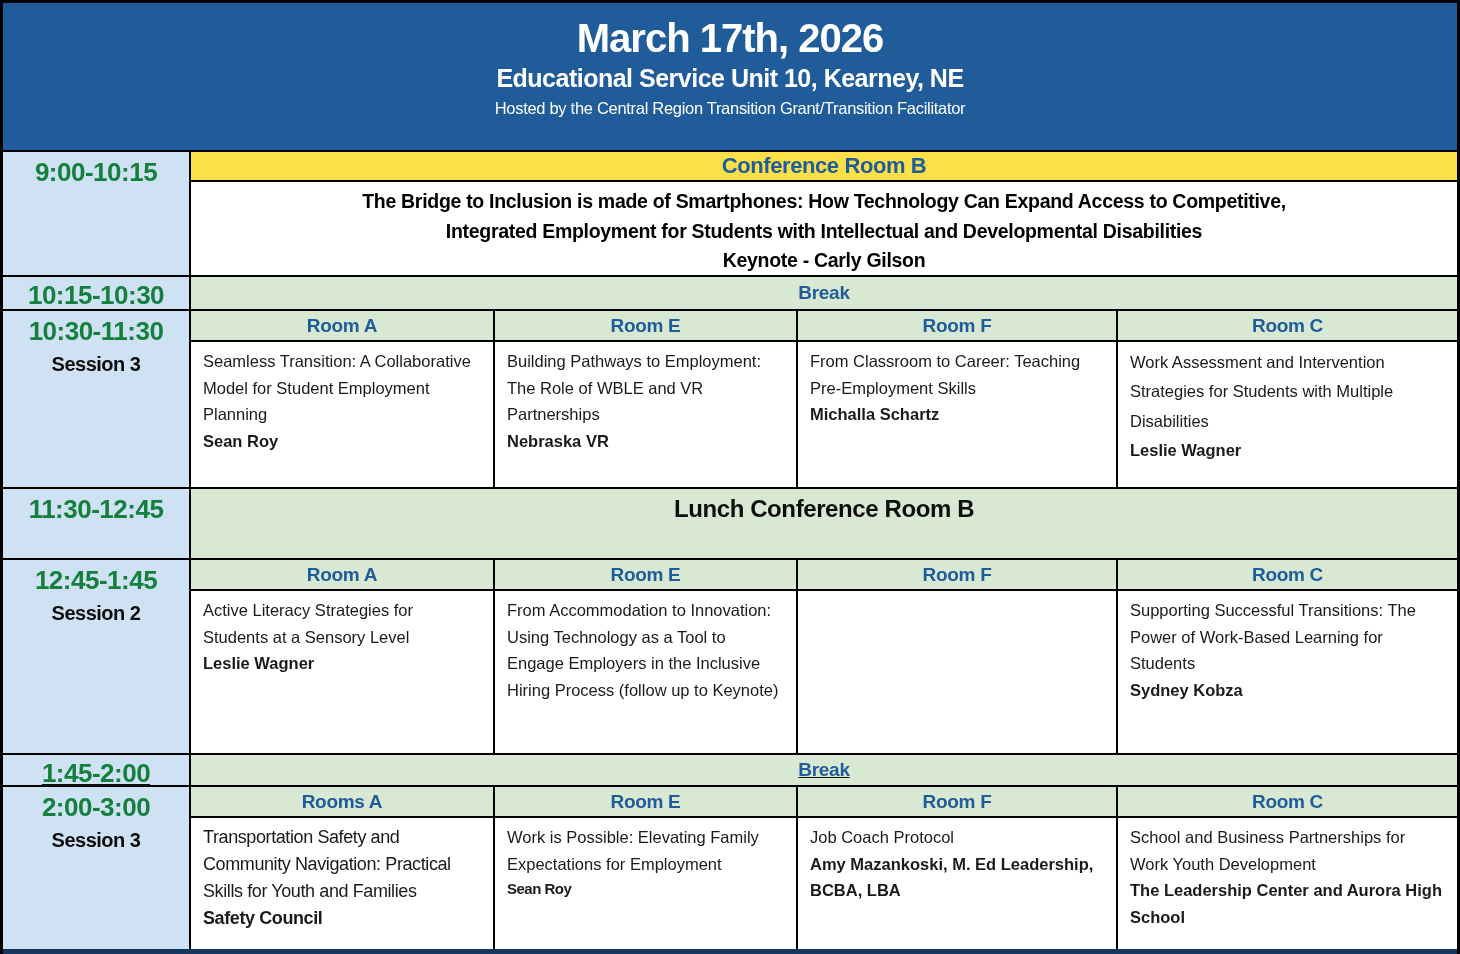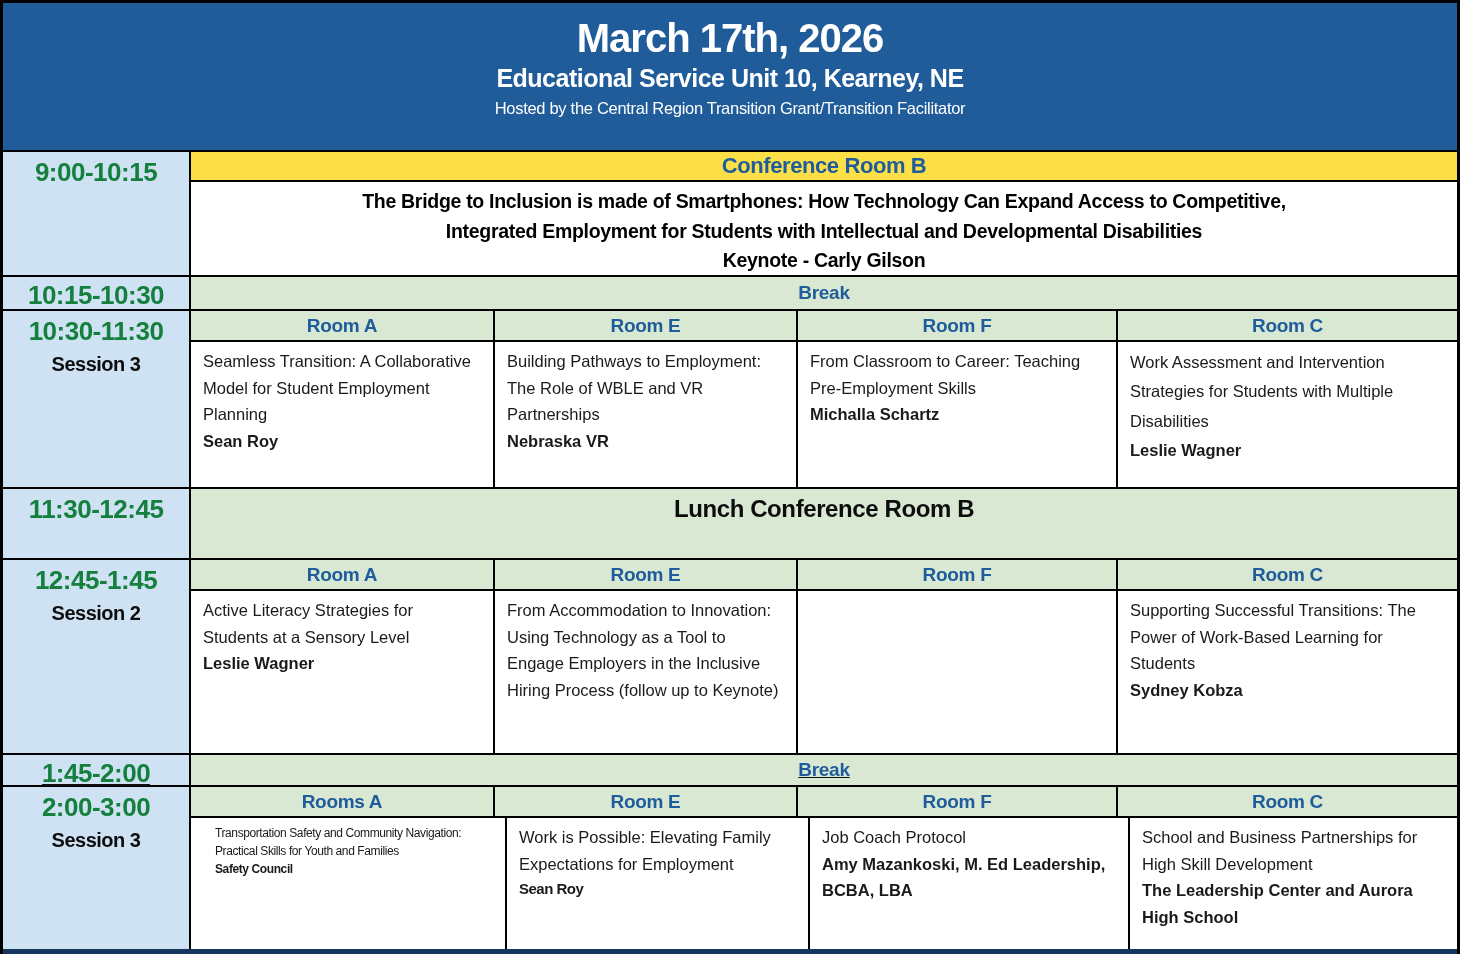--- a/index.html
+++ b/index.html
@@ -45,21 +45,21 @@
 
   .bodyrow { display:flex; flex:1 1 auto; min-height:0; }
   .cell {
     border-right:2px solid #000; background:#ffffff;
     padding:6px 12px 4px 12px; overflow:hidden;
     font-size:16.5px; line-height:1.62; color:#1a1a1a;
   }
   .cell:last-child { border-right:none; }
   .cell .presenter { font-weight:bold; }
   .cell.loose { line-height:1.78; }
-  .cell.cond { font-size:12px; letter-spacing:-0.4px; line-height:1.5;margin-left:12px; }
+  .cell.cond { font-size:18px; letter-spacing:-0.4px; line-height:1.5; }
   .cell.cond .presenter { letter-spacing:-0.4px; }
   .cond-name { font-size:15px; letter-spacing:-0.5px; }
 
   
   .band-keynote { height:125px; }
   .conf-head {
     height:38px; border-bottom:2px solid #000; background:#fde047;
     display:flex; align-items:center; justify-content:center;
     font-size:22px; font-weight:bold; letter-spacing:-0.4px;
   }
@@ -219,21 +219,21 @@
         </div>
         <div class="cell w-e">
           <div>Work is Possible: Elevating Family Expectations for Employment</div>
           <div class="presenter cond-name">Sean Roy</div>
         </div>
         <div class="cell w-f">
           <div>Job Coach Protocol</div>
           <div class="presenter">Amy Mazankoski, M. Ed Leadership, BCBA, LBA</div>
         </div>
         <div class="cell w-c">
-          <div>School and Business Partnerships for High Skill Development</div>
+          <div>School and Business Partnerships for Work Youth Development</div>
           <div class="presenter">The Leadership Center and Aurora High School</div>
         </div>
       </div>
     </div>
   </div>
 
   <div class="bottom-bar"></div>
 </div>
 
 </body></html>

